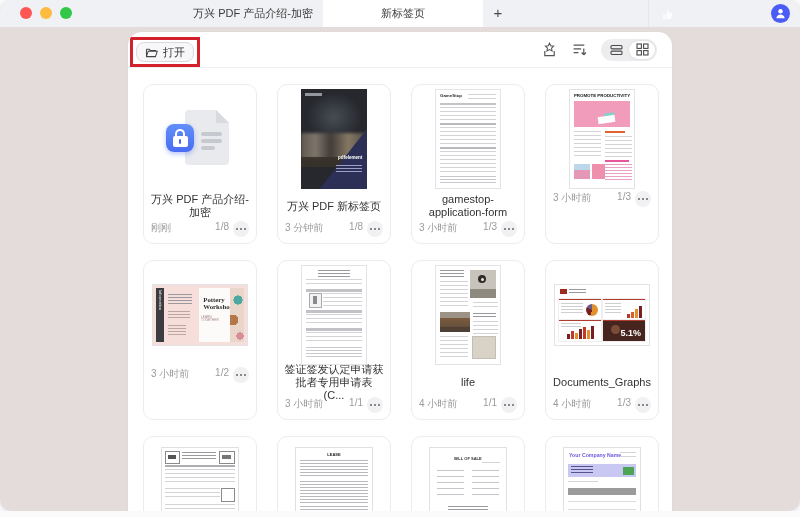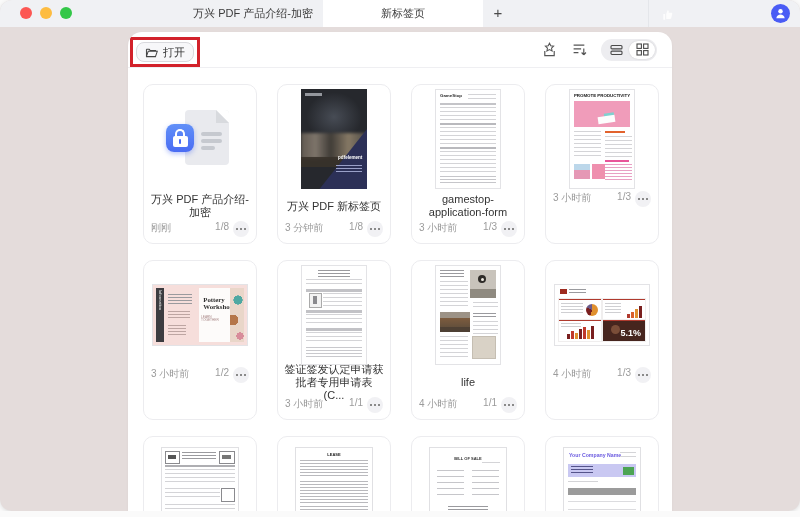--- a/index.html
+++ b/index.html
@@ -402,20 +402,21 @@
                   <i style="height:9px;background:#e0902e;"></i>
                   <i style="height:13px;background:#7a1f1f;"></i>
               </div>
             </div>
             <div class="gp gp4" style="right:4px;bottom:4px;width:42px;height:20px;">
               <div class="gr-coin"></div>
               <span class="gr-val">5.1%</span>
             </div>
           </div>
         </div>
+        <div class="title-zone">Documents_Graphs</div>
         <div class="meta">
           <span class="time">4 小时前</span>
           <span class="pages">1/3</span>
           <span class="more">
               <i></i>
             </span>
         </div>
       </div>
 
       <div class="card">

